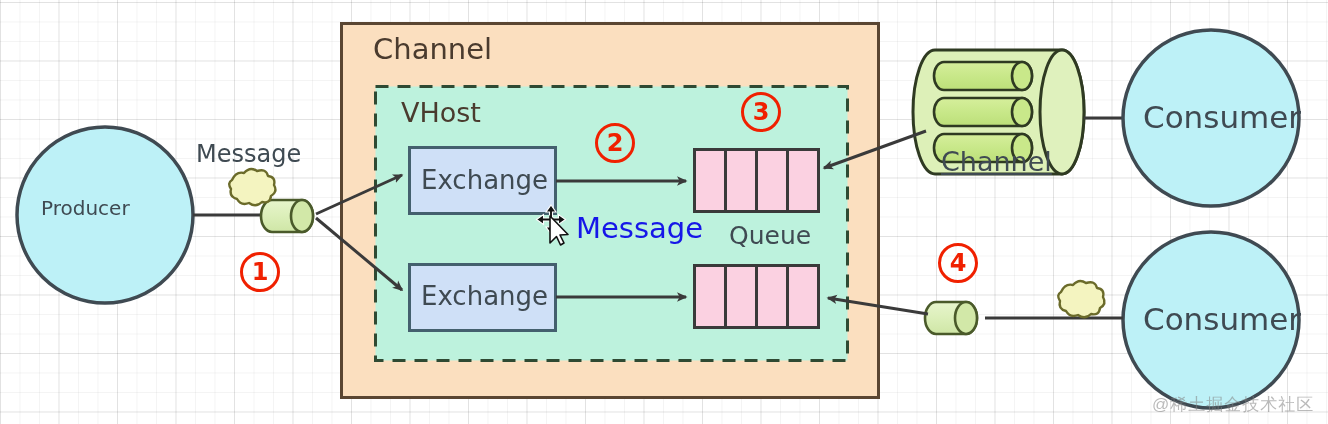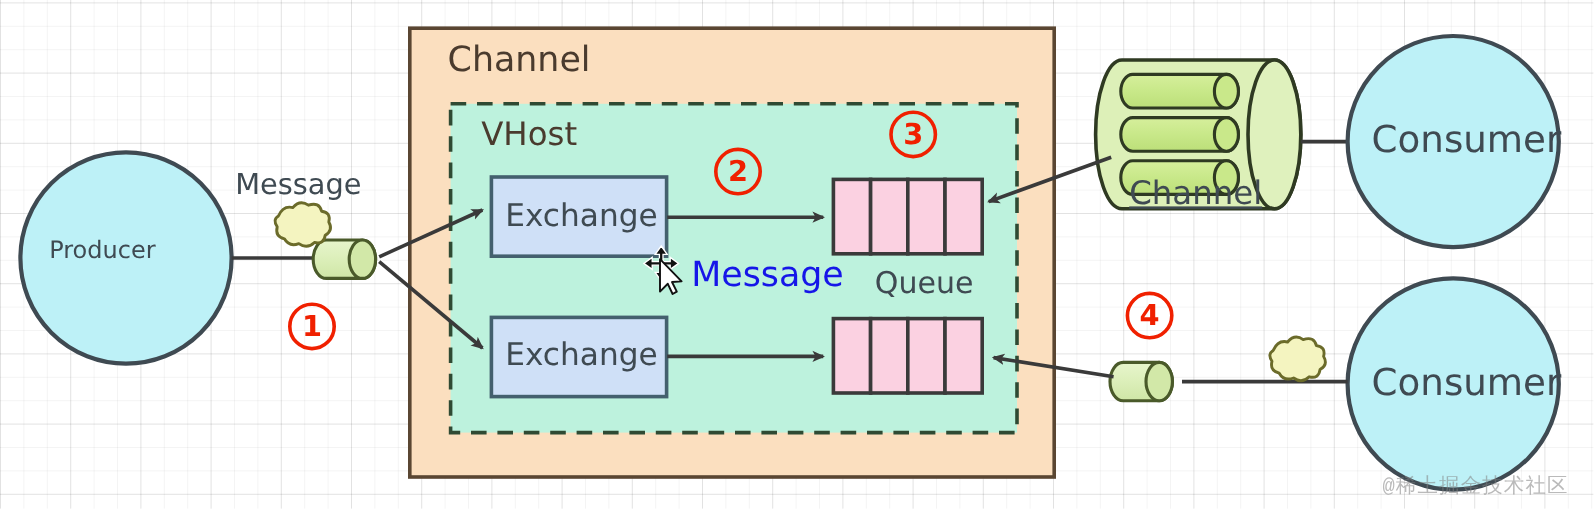--- a/index.html
+++ b/index.html
@@ -24,21 +24,21 @@
   .tx{position:absolute;white-space:nowrap;line-height:1;}
   .tx-dark{color:#3f4a52;}
   .tx-brown{color:#4a3b2e;}
   .num{
     position:absolute;border:3px solid #f02000;border-radius:50%;
     color:#f02000;font-weight:bold;display:flex;align-items:center;
     justify-content:center;box-sizing:border-box;
   }
   .wm{
     position:absolute;color:rgba(130,130,130,0.55);
-    font-family:Liberation Mono, monospace;
+    font-family:Liberation Sans, sans-serif;
     font-size:17px;letter-spacing:1px;white-space:nowrap;
   }
 </style>
 </head>
 <body>
 
 <div id="canvas">
 
   <svg class="lyr" viewBox="0 0 1328 424">
     <defs>

